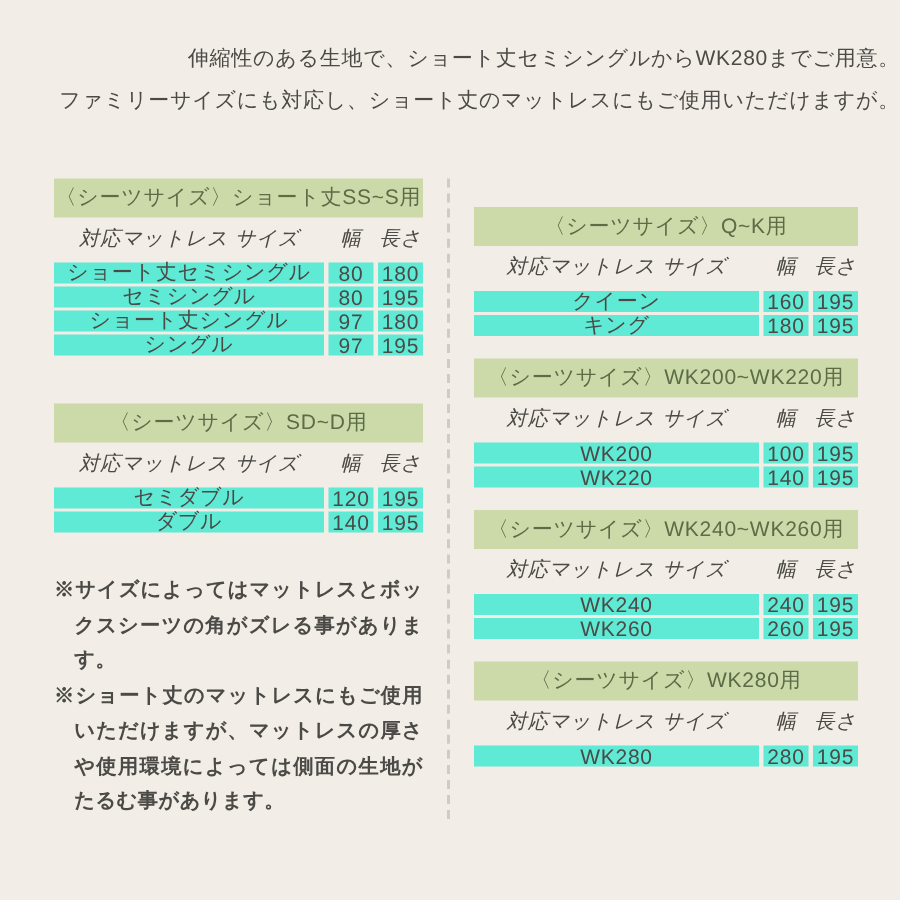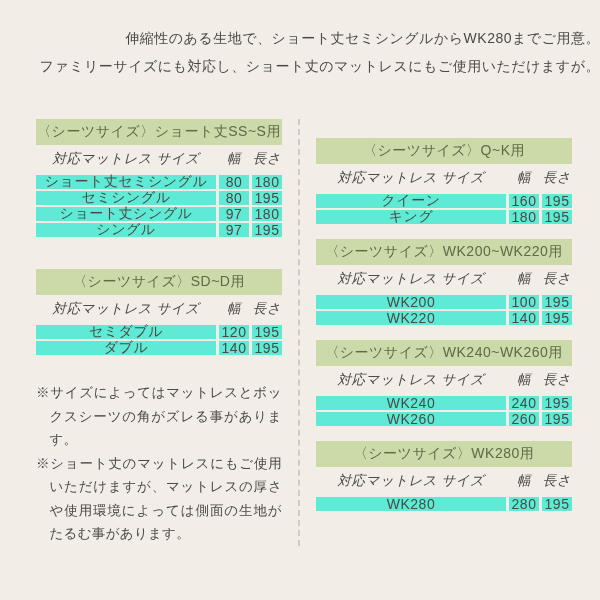--- a/index.html
+++ b/index.html
@@ -73,20 +73,21 @@
   .notes {
     margin-top: 26px;
     font-size: 13.5px;
     line-height: 23.5px;
     letter-spacing: 0.3px;
   }
   .note {
     padding-left: 1em;
     text-indent: -1em;
     text-align: justify;
+    font-weight: bold;
   }
 </style>
 </head>
 <body>
 
 <div class="page">
 
   <div class="intro">
     <div>伸縮性のある生地で、ショート丈セミシングルからWK280までご用意。</div>
     <div>ファミリーサイズにも対応し、ショート丈のマットレスにもご使用いただけますが。</div>

